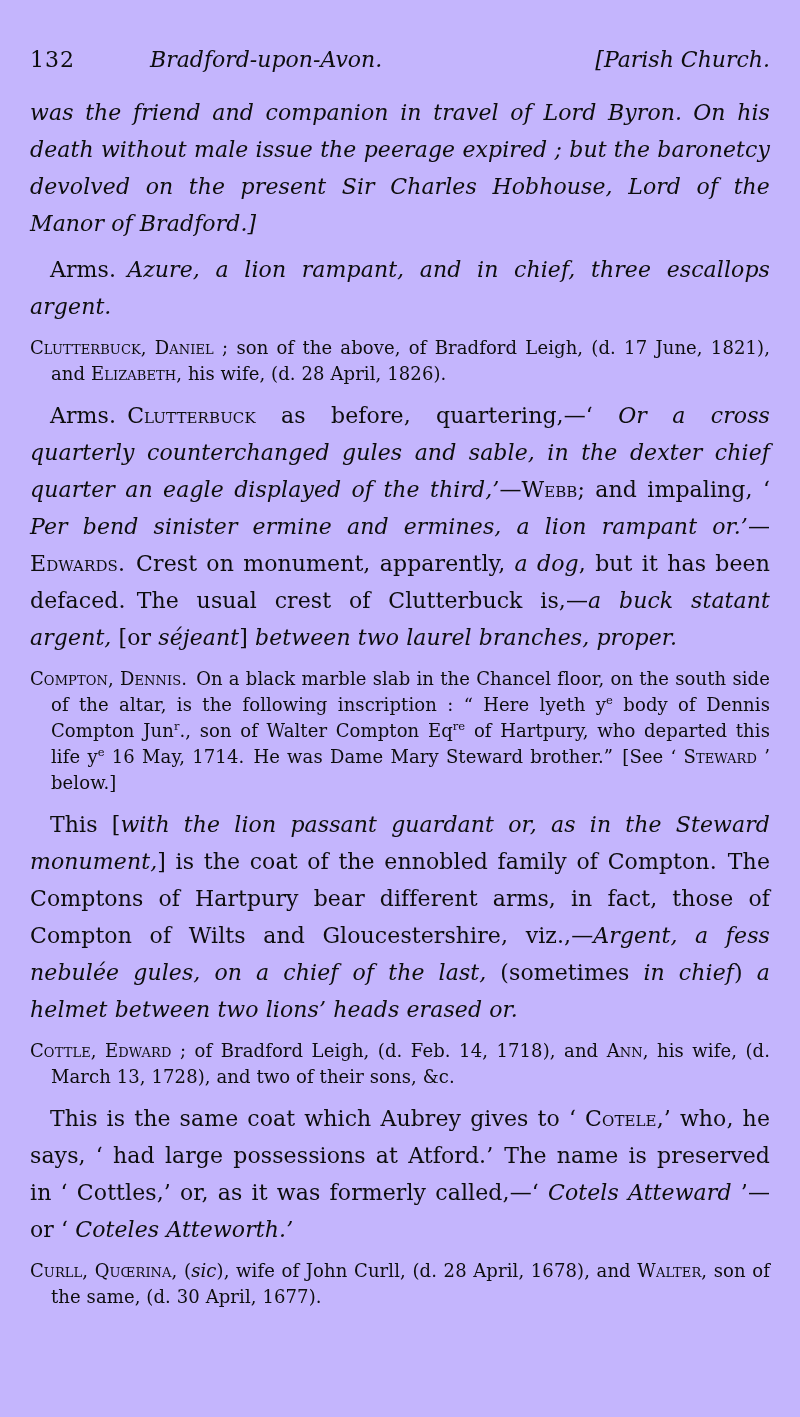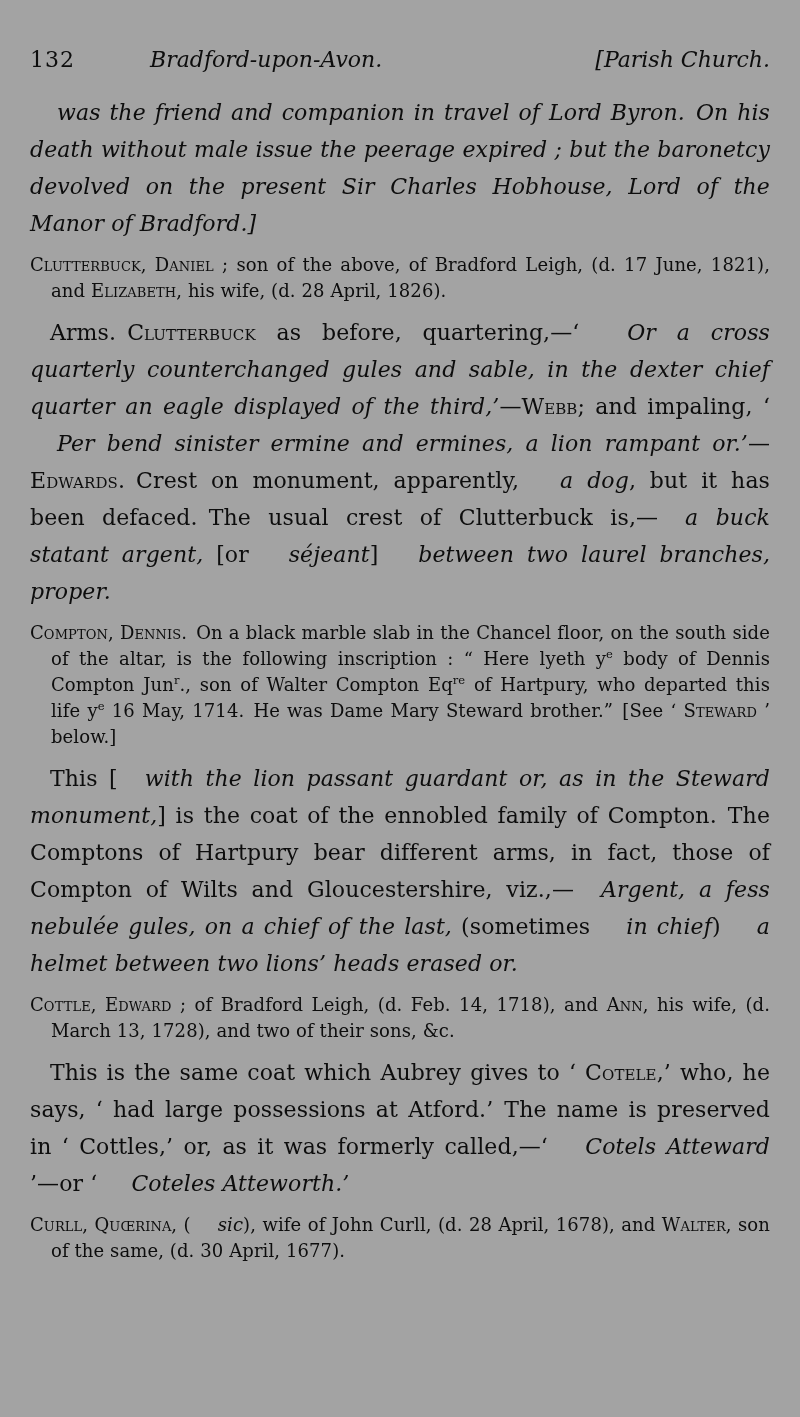--- a/index.html
+++ b/index.html
@@ -8,21 +8,21 @@
     background: #ffffff;
     width: 800px;
     height: 1417px;
     overflow: hidden;
   }
   .page {
     box-sizing: border-box;
     width: 800px;
     height: 1417px;
     padding: 16px 30px 0 30px;
-    background: #a3a3a3;
+    background: #c4b5fd;
     color: #0d0d0d;
     font-family: "DejaVu Serif", serif;
     overflow: hidden;
   }
   .page-header {
     display: flex;
     align-items: baseline;
     font-size: 22px;
     line-height: 28px;
     margin-bottom: 20px;
@@ -53,21 +53,21 @@
   .para.indent { text-indent: 20px; }
   .entry {
     font-size: 18px;
     line-height: 26px;
     text-align: justify;
     margin: 10px 0;
     padding-left: 21px;
     text-indent: -21px;
     letter-spacing: 0.1px;
   }
-  .run-i  { font-style: italic; margin-left: 27px; }
+  .run-i  { font-style: italic; }
   .run-sc { font-variant: small-caps; }
   .run-sup {
     font-size: 64%;
     vertical-align: super;
     line-height: 0;
   }
 </style>
 </head>
 <body>
 
@@ -75,20 +75,21 @@
 
   <div class="page-header">
     <span class="page-number">132</span>
     <span class="running-title">Bradford-upon-Avon.</span>
     <span class="section-heading">[Parish Church.</span>
   </div>
 
   <p class="para"><span class="run-i">was the friend and companion in travel of Lord Byron. On his death without male issue the peerage expired ; but the baronetcy devolved on the present Sir Charles Hobhouse, Lord of the Manor of Bradford.]</span></p>
 
 
+  <p class="para indent"><span>Arms. </span><span class="run-i">Azure, a lion rampant, and in chief, three escallops argent.</span></p>
 
   <p class="entry"><span class="run-sc">Clutterbuck, Daniel</span><span> ; son of the above, of Bradford Leigh, (d. 17 June, 1821), and </span><span class="run-sc">Elizabeth</span><span>, his wife, (d. 28 April, 1826).</span></p>
 
   <p class="para indent"><span>Arms. </span><span class="run-sc">Clutterbuck</span><span> as before, quartering,—‘ </span><span class="run-i">Or a cross quarterly counterchanged gules and sable, in the dexter chief quarter an eagle displayed of the third,’</span><span>—</span><span class="run-sc">Webb</span><span>; and impaling, ‘ </span><span class="run-i">Per bend sinister ermine and ermines, a lion rampant or.’</span><span>—</span><span class="run-sc">Edwards</span><span>. Crest on monument, apparently, </span><span class="run-i">a dog</span><span>, but it has been defaced. The usual crest of Clutterbuck is,—</span><span class="run-i">a buck statant argent,</span><span> [or </span><span class="run-i">séjeant</span><span>] </span><span class="run-i">between two laurel branches, proper.</span></p>
 
   <p class="entry"><span class="run-sc">Compton, Dennis.</span><span> On a black marble slab in the Chancel floor, on the south side of the altar, is the following inscription : “ Here lyeth y</span><span class="run-sup">e</span><span> body of Dennis Compton Jun</span><span class="run-sup">r</span><span>., son of Walter Compton Eq</span><span class="run-sup">re</span><span> of Hartpury, who departed this life y</span><span class="run-sup">e</span><span> 16 May, 1714. He was Dame Mary Steward brother.” [See ‘ </span><span class="run-sc">Steward</span><span> ’ below.]</span></p>
 
 
   <p class="para indent"><span>This [</span><span class="run-i">with the lion passant guardant or, as in the Steward monument,</span><span>] is the coat of the ennobled family of Compton. The Comptons of Hartpury bear different arms, in fact, those of Compton of Wilts and Gloucestershire, viz.,—</span><span class="run-i">Argent, a fess nebulée gules, on a chief of the last,</span><span> (sometimes </span><span class="run-i">in chief</span><span>) </span><span class="run-i">a helmet between two lions’ heads erased or.</span></p>
 

